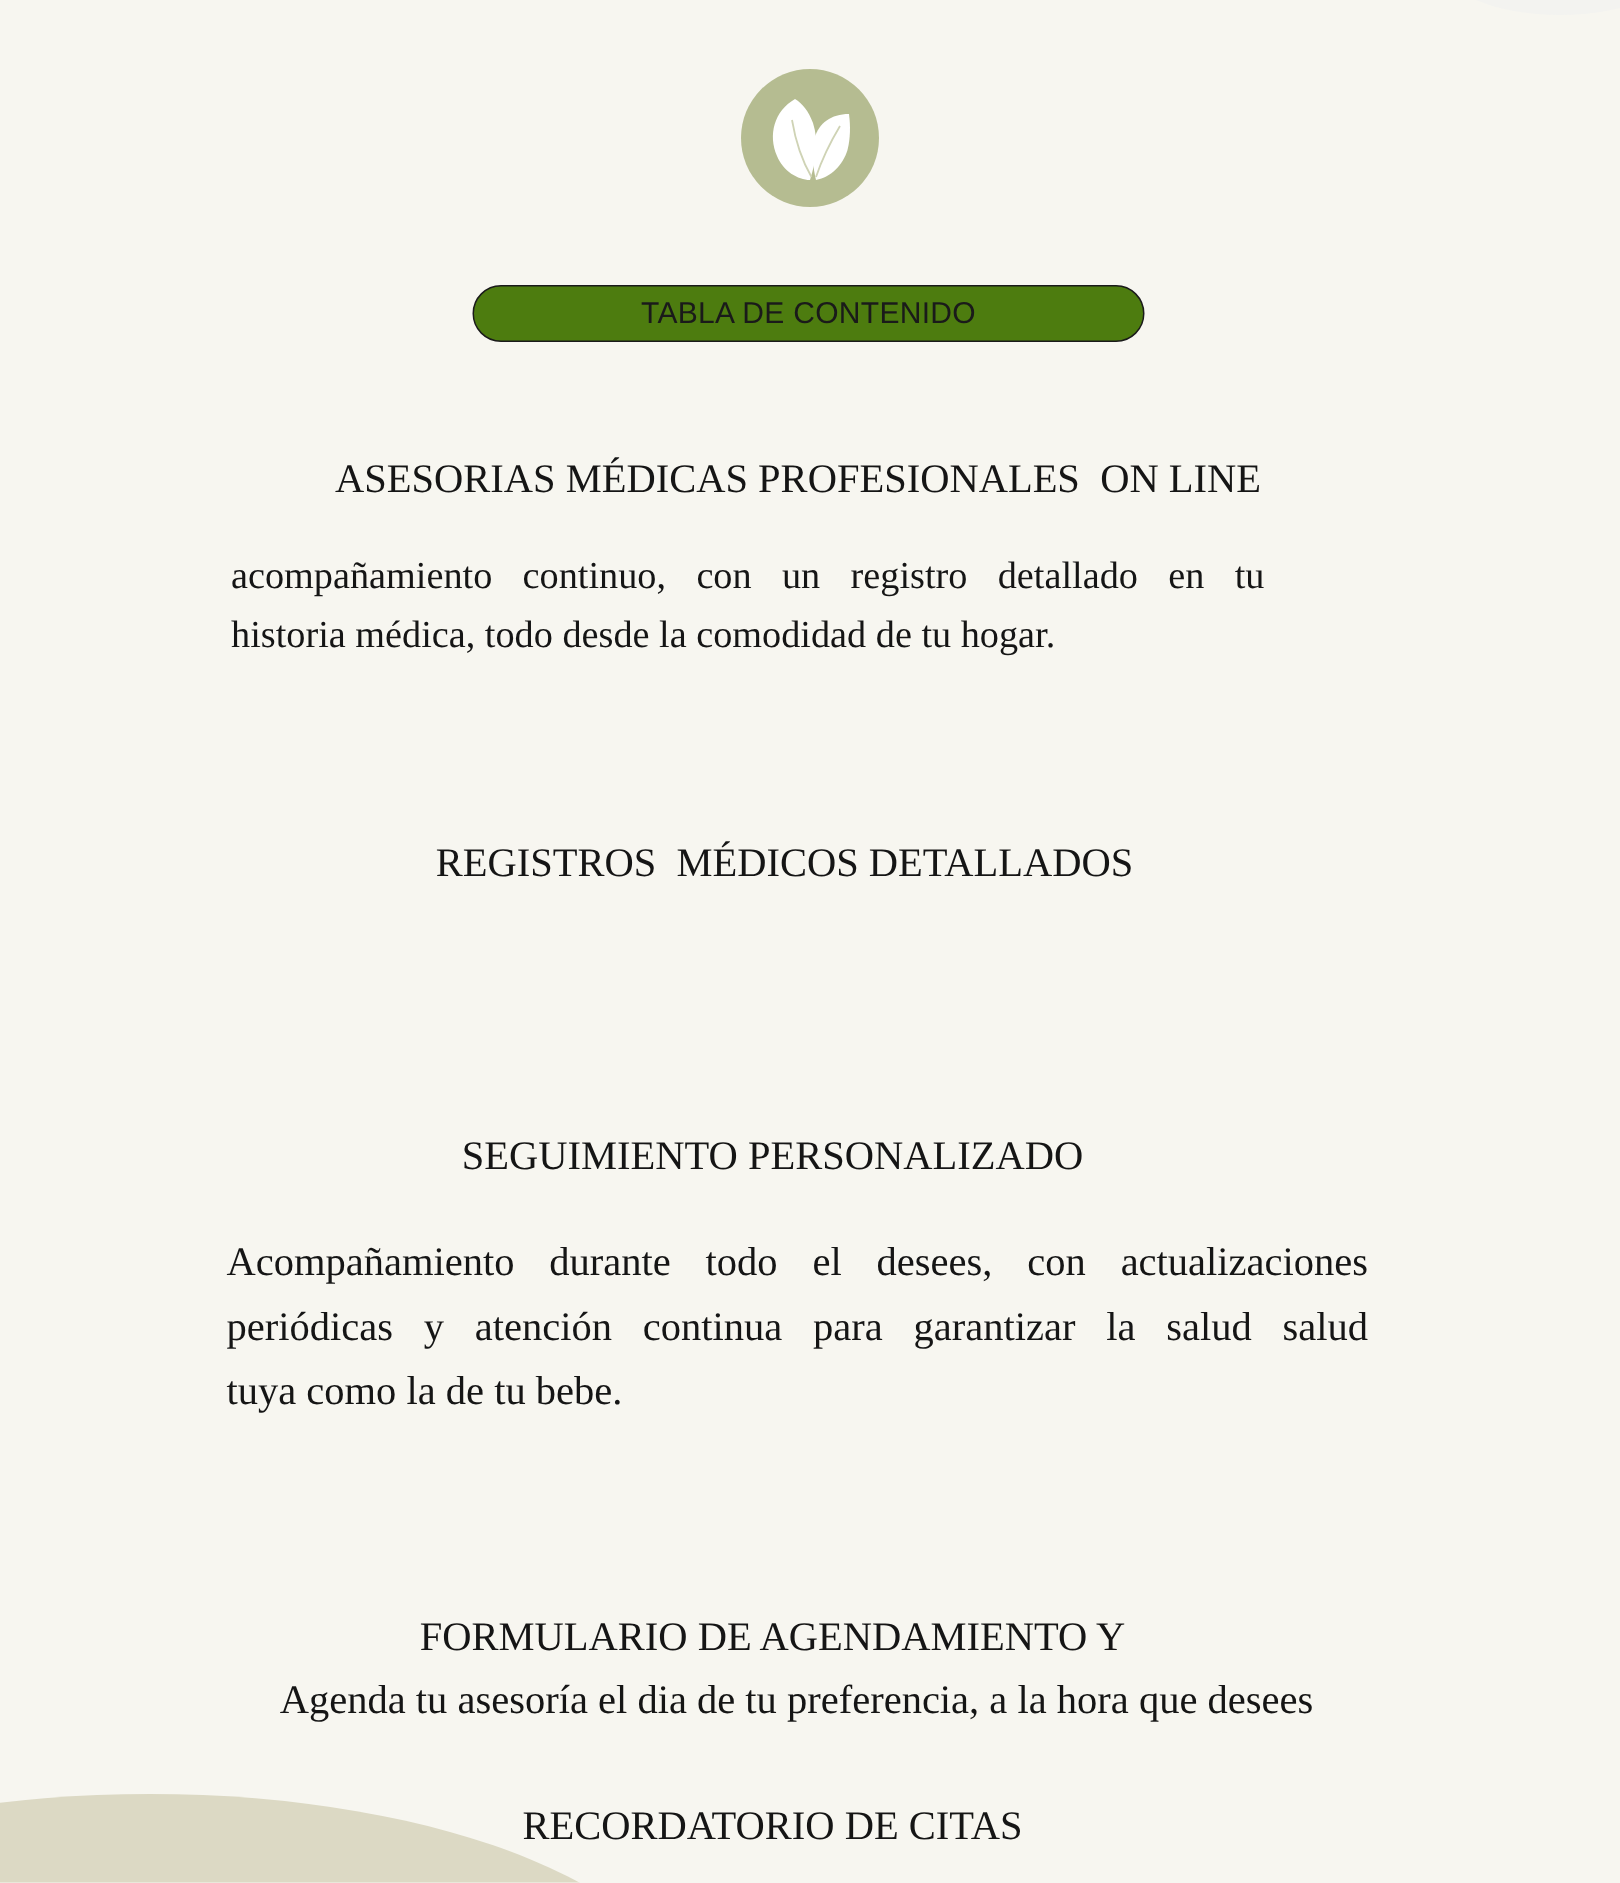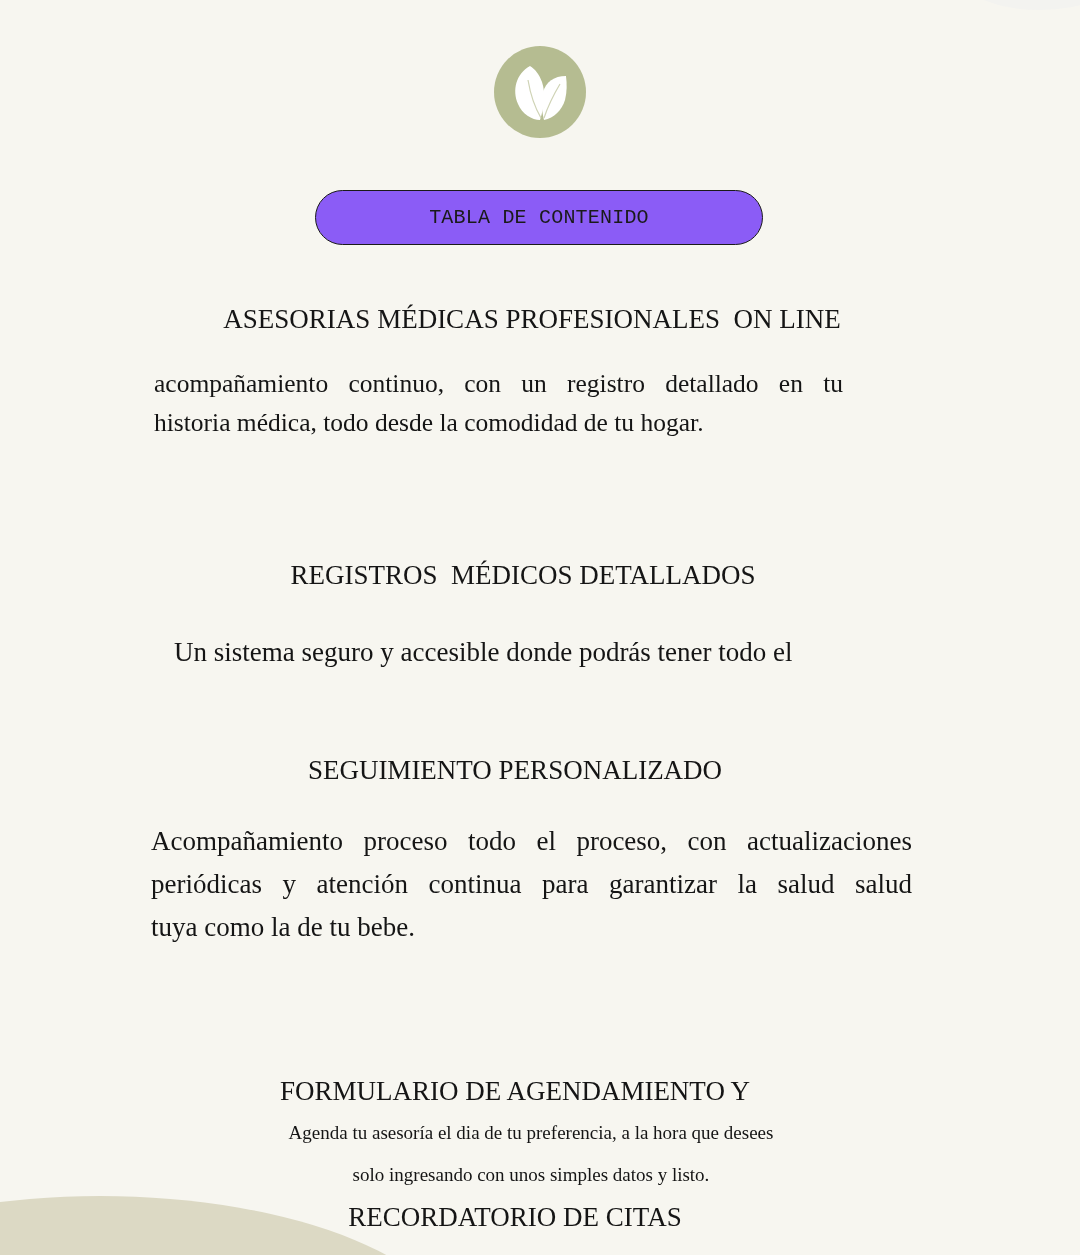--- a/index.html
+++ b/index.html
@@ -43,29 +43,29 @@
       background: #b5bc91;
       display: flex;
       align-items: center;
       justify-content: center;
     }
     .toc-button {
       position: absolute;
       left: 315px;
       top: 190px;
       width: 448px;
-      height: 55px;
+      height: 38px;
       box-sizing: border-box;
       border: 1.5px solid #1a1a1a;
       border-radius: 28px;
-      background: #8b5cf6;
+      background: #4d7c0f;
       display: flex;
       align-items: center;
       justify-content: center;
-      font-family: Liberation Mono, monospace;
+      font-family: Liberation Sans, sans-serif;
       font-size: 20px;
       letter-spacing: 0.2px;
       color: #1a1a1a;
       cursor: pointer;
     }
     .heading {
       position: absolute;
       left: 0;
       width: 1080px;
       text-align: center;
@@ -113,30 +113,28 @@
 </div>
 
 <div class="heading" style="top:298px; left:-8px;">ASESORIAS MÉDICAS PROFESIONALES  ON LINE</div>
 <div class="para" style="left:154px; top:364px; width:689px;">
   <span class="jline">acompañamiento continuo, con un registro detallado en tu</span>
   <span class="line">historia médica, todo desde la comodidad de tu hogar.</span>
 </div>
 
 <div class="heading" style="top:554px; left:-17px;">REGISTROS  MÉDICOS DETALLADOS</div>
 <div class="para" style="left:147px; top:632px; width:720px; line-height:41px; font-size:27px;">
-  <span class="line">    Un sistema seguro y accesible donde podrás tener todo el</span>
 </div>
 
 <div class="heading" style="top:749px; left:-25px;">SEGUIMIENTO PERSONALIZADO</div>
 <div class="para" style="left:151px; top:820px; width:761px; line-height:43px; font-size:27px;">
-  <span class="jline">Acompañamiento proceso todo el proceso, con actualizaciones</span>
+  <span class="jline">Acompañamiento durante todo el desees, con actualizaciones</span>
   <span class="jline">periódicas y atención continua para garantizar la salud salud</span>
   <span class="line">tuya como la de tu bebe.</span>
 </div>
 
 <div class="heading" style="top:986px; left:-25px;">
   <span class="line">FORMULARIO DE AGENDAMIENTO Y</span>
   <span class="line">RECORDATORIO DE CITAS</span>
 </div>
-<div class="para center" style="left:150px; top:1112px; width:762px; line-height:42px; font-size:19px;">
+<div class="para center" style="left:150px; top:1112px; width:762px; line-height:42px; font-size:27px;">
   <span class="line">Agenda tu asesoría el dia de tu preferencia, a la hora que desees</span>
-  <span class="line">solo ingresando con unos simples datos y listo.</span>
 </div>
 
 </body></html>

